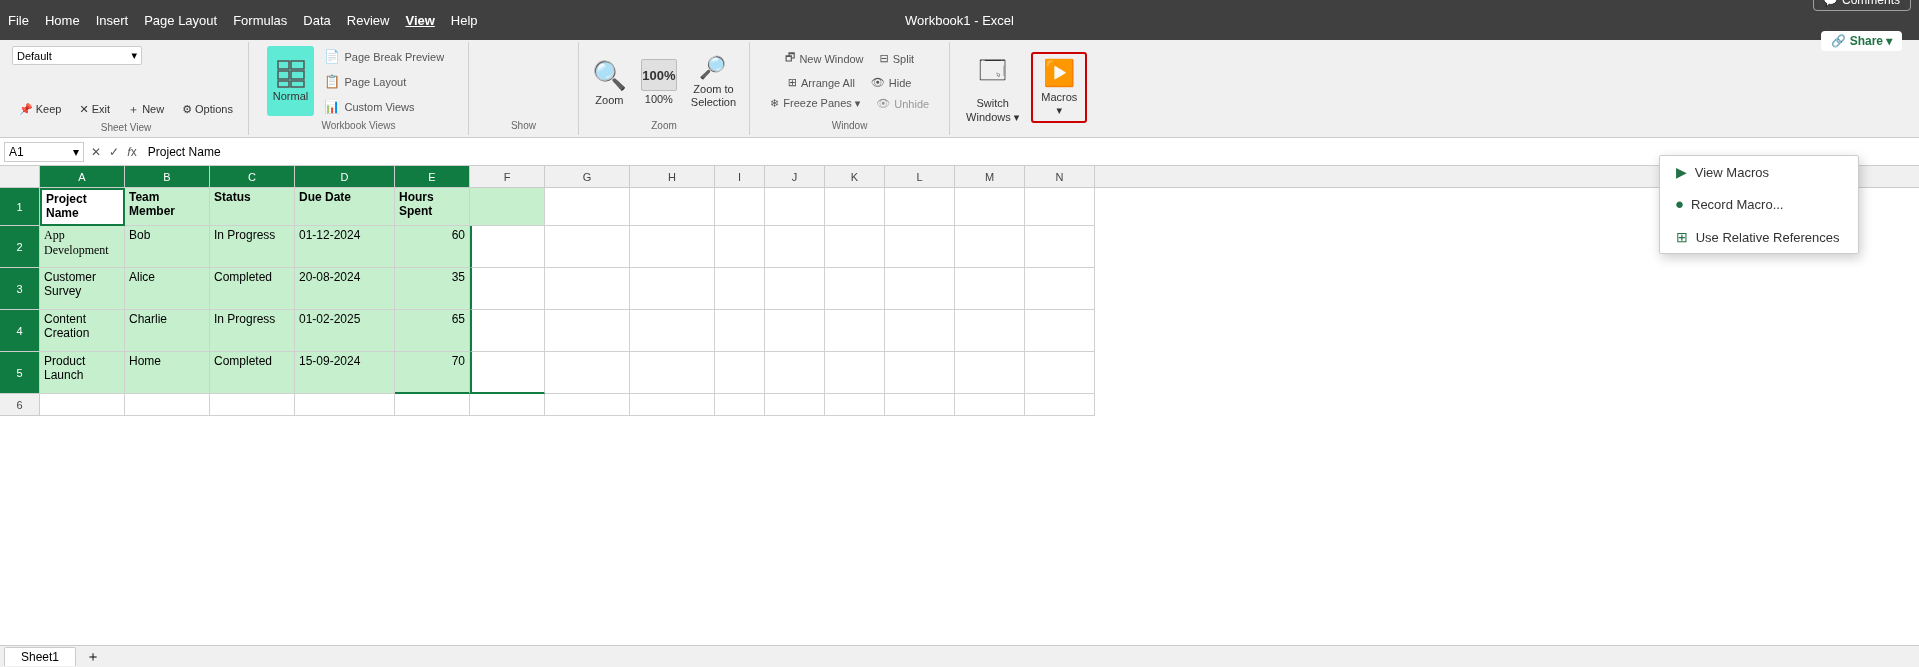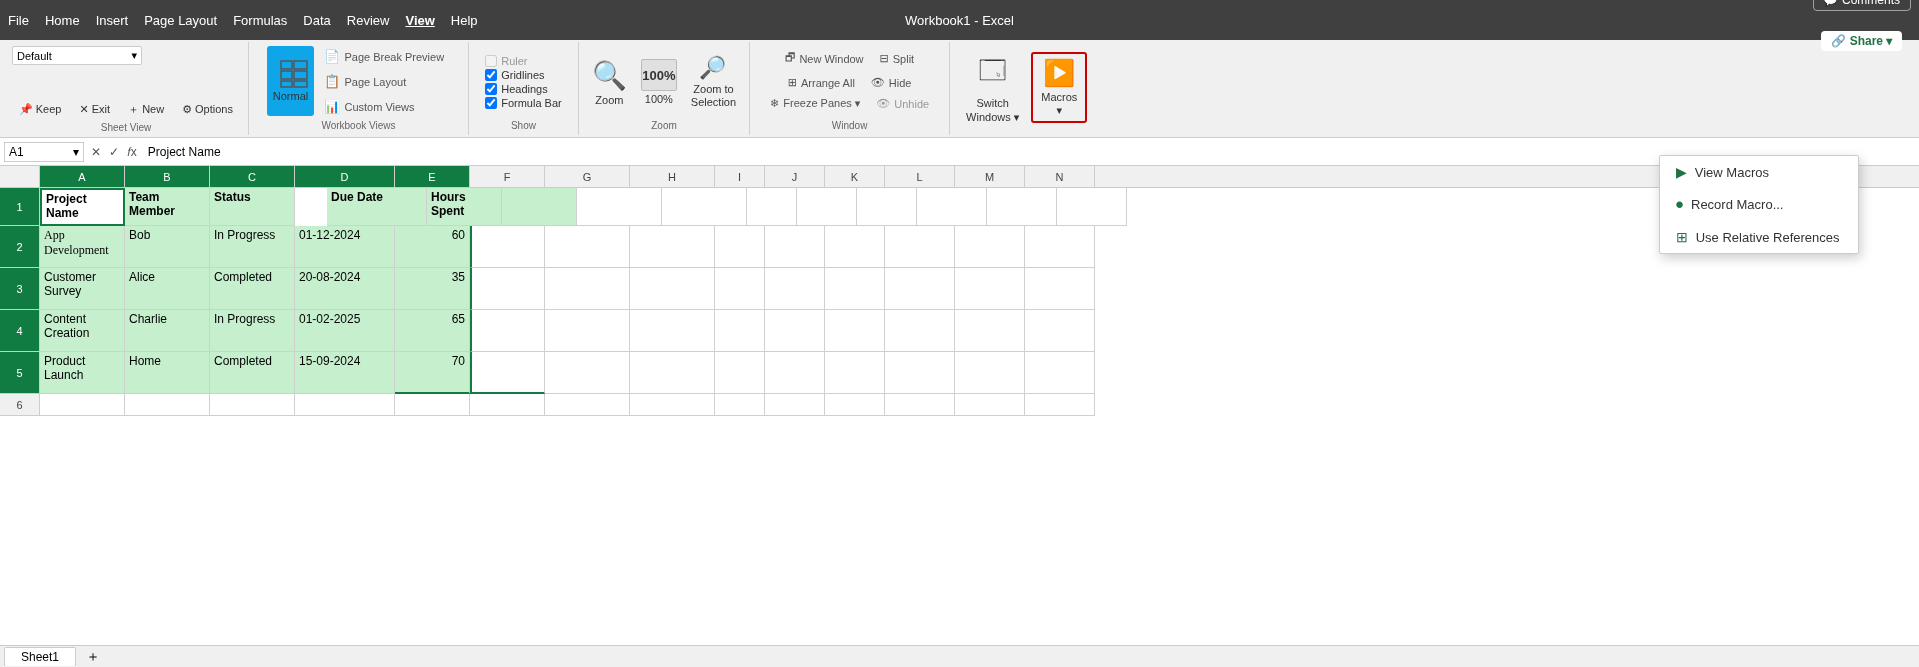--- a/index.html
+++ b/index.html
@@ -112,21 +112,21 @@
       align-items: center;
       gap: 2px;
       cursor: pointer;
       padding: 3px 6px;
       border-radius: 3px;
       border: none;
       background: transparent;
       font-size: 11px;
       color: #333;
     }
-    .view-btn.active { background: #0ea5e9; align-items: flex-end; }
+    .view-btn.active { background: #5eead4; }
 
     .view-btn-icon {
       width: 28px;
       height: 28px;
       display: flex;
       align-items: center;
       justify-content: center;
       font-size: 18px;
     }
 
@@ -451,40 +451,20 @@
         <button class="small-ribbon-btn">
           <span class="icon">📊</span>
           <span>Custom Views</span>
         </button>
       </div>
     </div>
     <div class="ribbon-group-label">Workbook Views</div>
   </div>
 
   <div class="ribbon-group" style="min-width:110px;">
-    <div class="ribbon-group-content">
-      <div class="show-group-content">
-        <label class="checkbox-item disabled">
-          <input type="checkbox" disabled="" style="">
-          <span>Ruler</span>
-        </label>
-        <label class="checkbox-item">
-          <input type="checkbox" checked="" style="">
-          <span>Gridlines</span>
-        </label>
-        <label class="checkbox-item">
-          <input type="checkbox" checked="" style="">
-          <span>Headings</span>
-        </label>
-        <label class="checkbox-item">
-          <input type="checkbox" checked="" style="">
-          <span>Formula Bar</span>
-        </label>
-      </div>
-    </div>
     <div class="ribbon-group-label">Show</div>
   </div>
 
   <div class="ribbon-group" style="min-width:130px;">
     <div class="ribbon-group-content zoom-group-content">
       <button class="zoom-btn">
         <div class="big-icon" style="font-size:28px;">🔍</div>
         <span>Zoom</span>
       </button>
       <button class="zoom-btn">
@@ -596,21 +576,21 @@
       <div class="row-header row-5 selected">5</div>
       <div class="row-header row-6">6</div>
     </div>
 
     <div class="grid">
 
       <div class="grid-row row-1">
         <div class="cell col-a header-cell active-cell" style="white-space:pre-line;font-weight:bold;">Project Name</div>
         <div class="cell col-b header-cell" style="white-space:pre-line;font-weight:bold;">Team Member</div>
         <div class="cell col-c header-cell" style="font-weight:bold;">Status</div>
-        <div class="cell col-d header-cell" style="font-weight:bold;margin-left:32px;">Due Date</div>
+        <div class="cell col-d header-cell" style="font-weight:bold;">Due Date</div>
         <div class="cell col-e header-cell" style="white-space:pre-line;font-weight:bold;">Hours Spent</div>
         <div class="cell col-f header-cell"></div>
         <div class="cell col-g"></div>
         <div class="cell col-h"></div>
         <div class="cell col-i"></div>
         <div class="cell col-j"></div>
         <div class="cell col-k"></div>
         <div class="cell col-l"></div>
         <div class="cell col-m"></div>
         <div class="cell col-n"></div>

